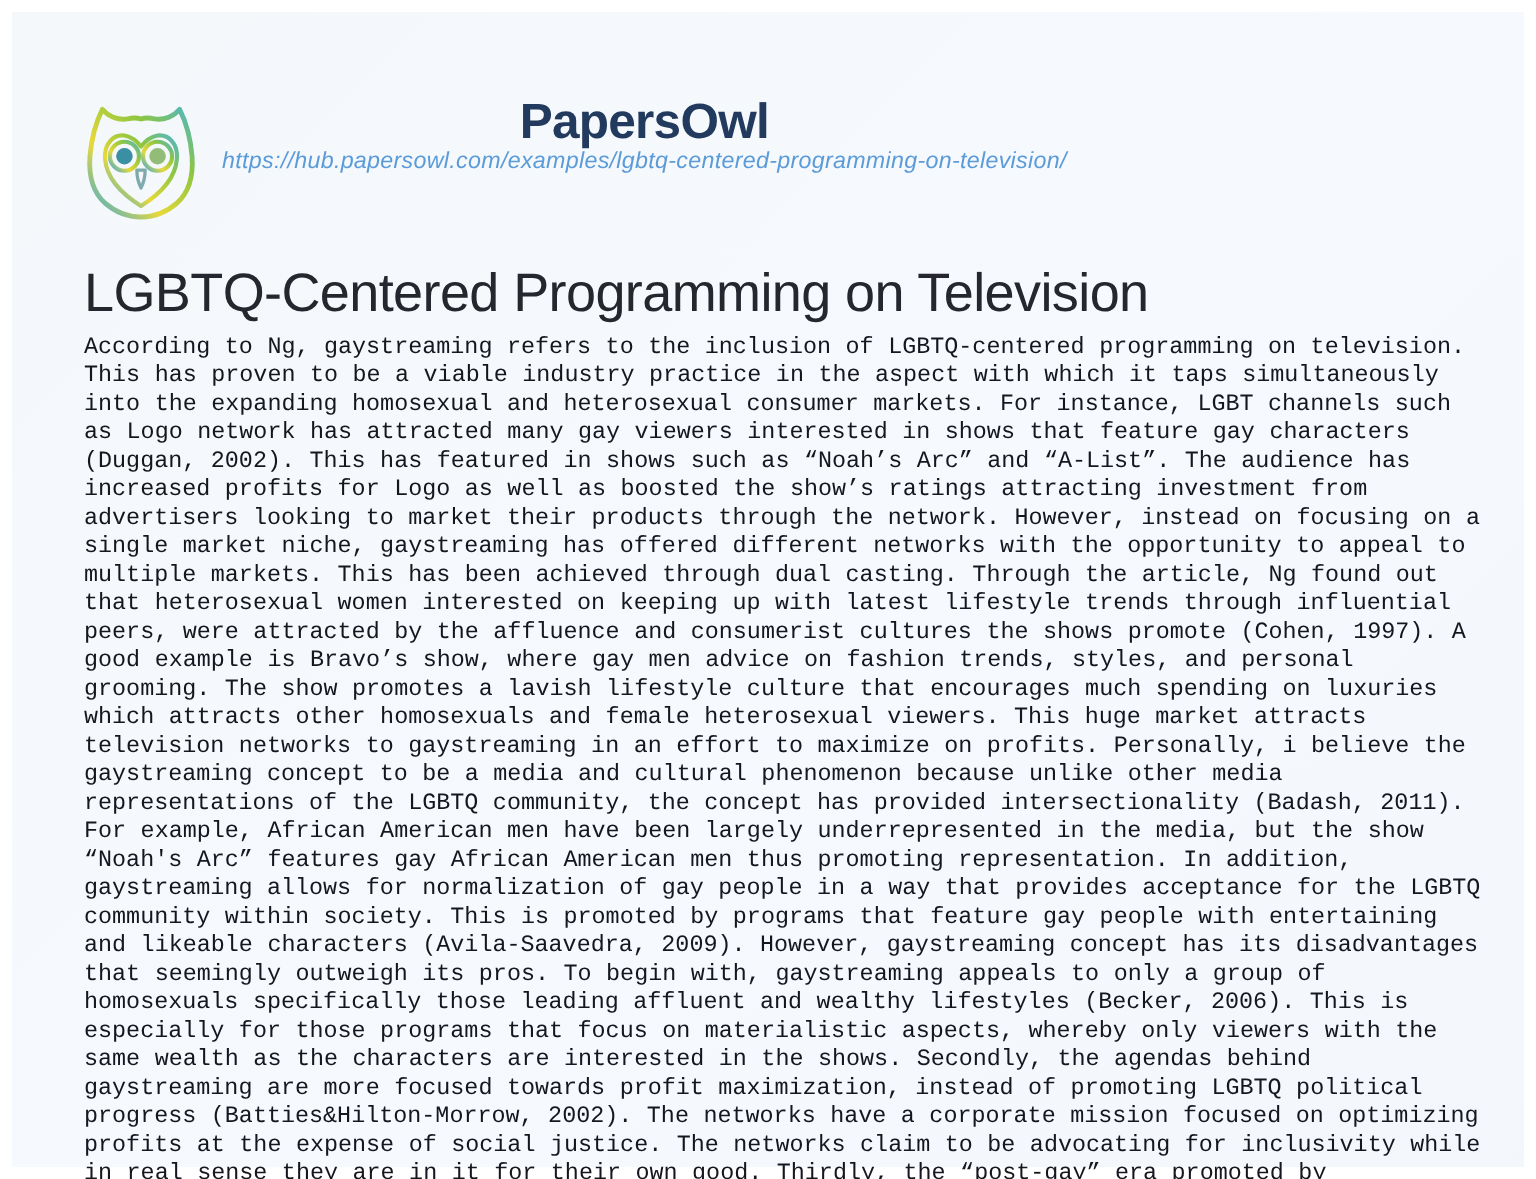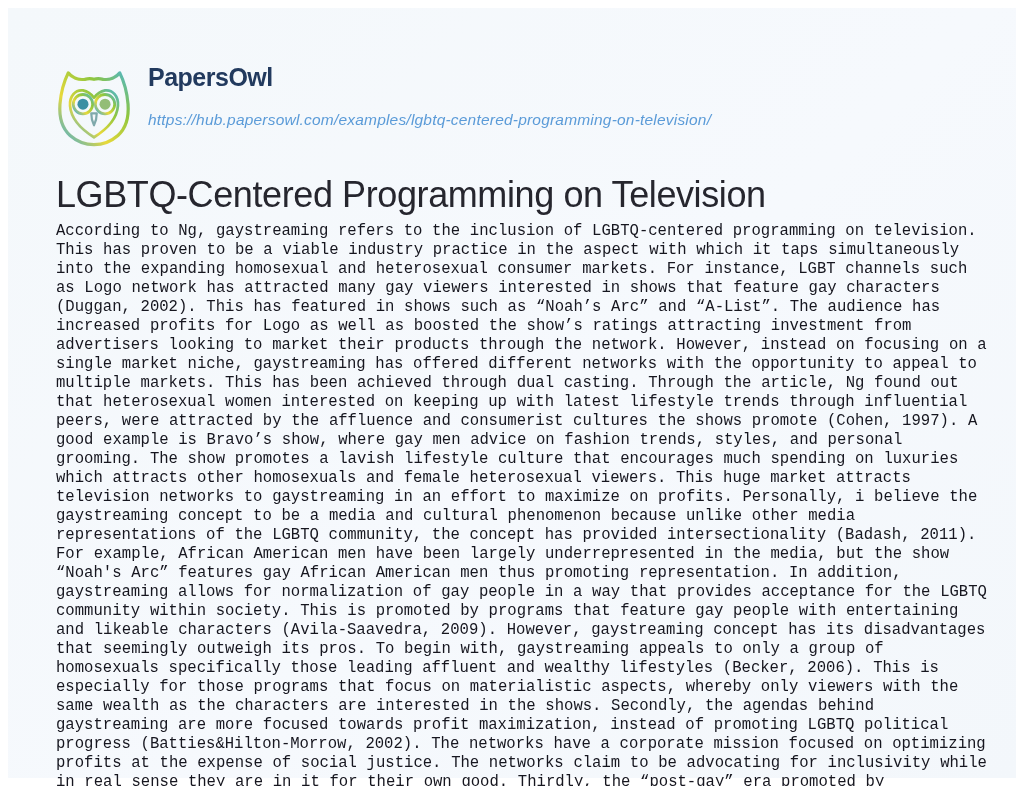--- a/index.html
+++ b/index.html
@@ -25,28 +25,29 @@
   .logo-wrap {
     width: 92px; height: 92px;
     flex: 0 0 auto;
   }
   .brand-block {
     margin-left: 8px;
     padding-top: 4px;
   }
   .brand {
     font-family: "Liberation Sans", sans-serif;
-    font-size: 25px;
+    font-size: 33px;
     font-weight: 700;
     letter-spacing: -0.5px;
     color: #223a5e;
     line-height: 1.05;
+    text-align: center;
   }
   .url {
-    margin-top: 21px;
+    margin-top: 0;
     font-family: "Liberation Sans", sans-serif;
     font-size: 15.5px;
     font-style: italic;
     color: #5b9bd8;
     letter-spacing: 0.2px;
   }
   .title {
     position: absolute;
     left: 48px; top: 166px;
     margin: 0;

